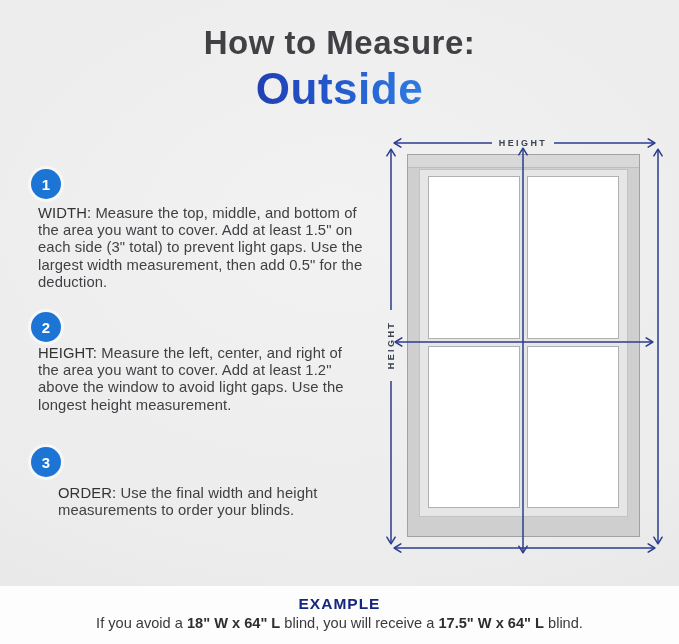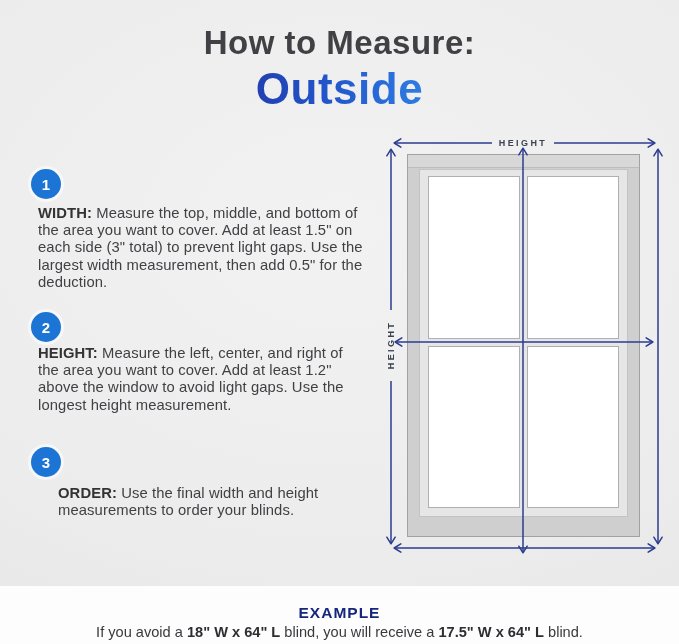--- a/index.html
+++ b/index.html
@@ -26,21 +26,21 @@
   .step-badge {
     position:absolute; left:31px; width:30px; height:30px; border-radius:50%;
     background:#1c74d4; color:#ffffff; font-size:15px; font-weight:700;
     display:flex; align-items:center; justify-content:center;
     box-shadow:0 0 0 3px rgba(255,255,255,.55);
   }
   .step-text {
     position:absolute; left:38px; width:326px;
     font-size:14.8px; line-height:17.2px; color:#414145; letter-spacing:.1px;
   }
-  .step-text b { font-weight:700; color:#333336; }
+  .step-text b { font-weight:400; color:#333336; }
   #badge-1 { top:169px; } #text-1 { top:205px; }
   #badge-2 { top:312px; } #text-2 { top:345px; }
   #badge-3 { top:447px; } #text-3 { top:485px;margin-left:20px; }
 
   
   .diagram { position:absolute; left:375px; top:125px; width:300px; height:440px; }
   .window-frame {
     position:absolute; left:32px; top:29px; width:233px; height:383px;
     background:#cfcfcf; border:1px solid #a2a2a2;
   }
@@ -60,21 +60,21 @@
     color:#3c4350; text-align:center;
   }
   .width-label { left:117px; top:13px; width:62px; }
   .height-label { left:16px; top:220px; transform:translate(-50%,-50%) rotate(-90deg); white-space:nowrap; }
 
   
   .example-strip {
     position:absolute; left:0; bottom:0; width:100%; height:58px;
     background:#fdfdfd; text-align:center;
   }
-  .example-heading { margin-top:18px; font-size:15.5px; font-weight:700; color:#15277d; letter-spacing:1px; }
+  .example-heading { margin-top:9px; font-size:15.5px; font-weight:700; color:#15277d; letter-spacing:1px; }
   .example-line { margin-top:2px; font-size:14.6px; color:#3a3a3e; }
   .example-line b { font-weight:700; color:#2e2e32; }
 </style>
 </head>
 <body>
 
 <div class="canvas">
 
   <header class="title-block">
     <div class="title-line1">How to Measure:</div>

